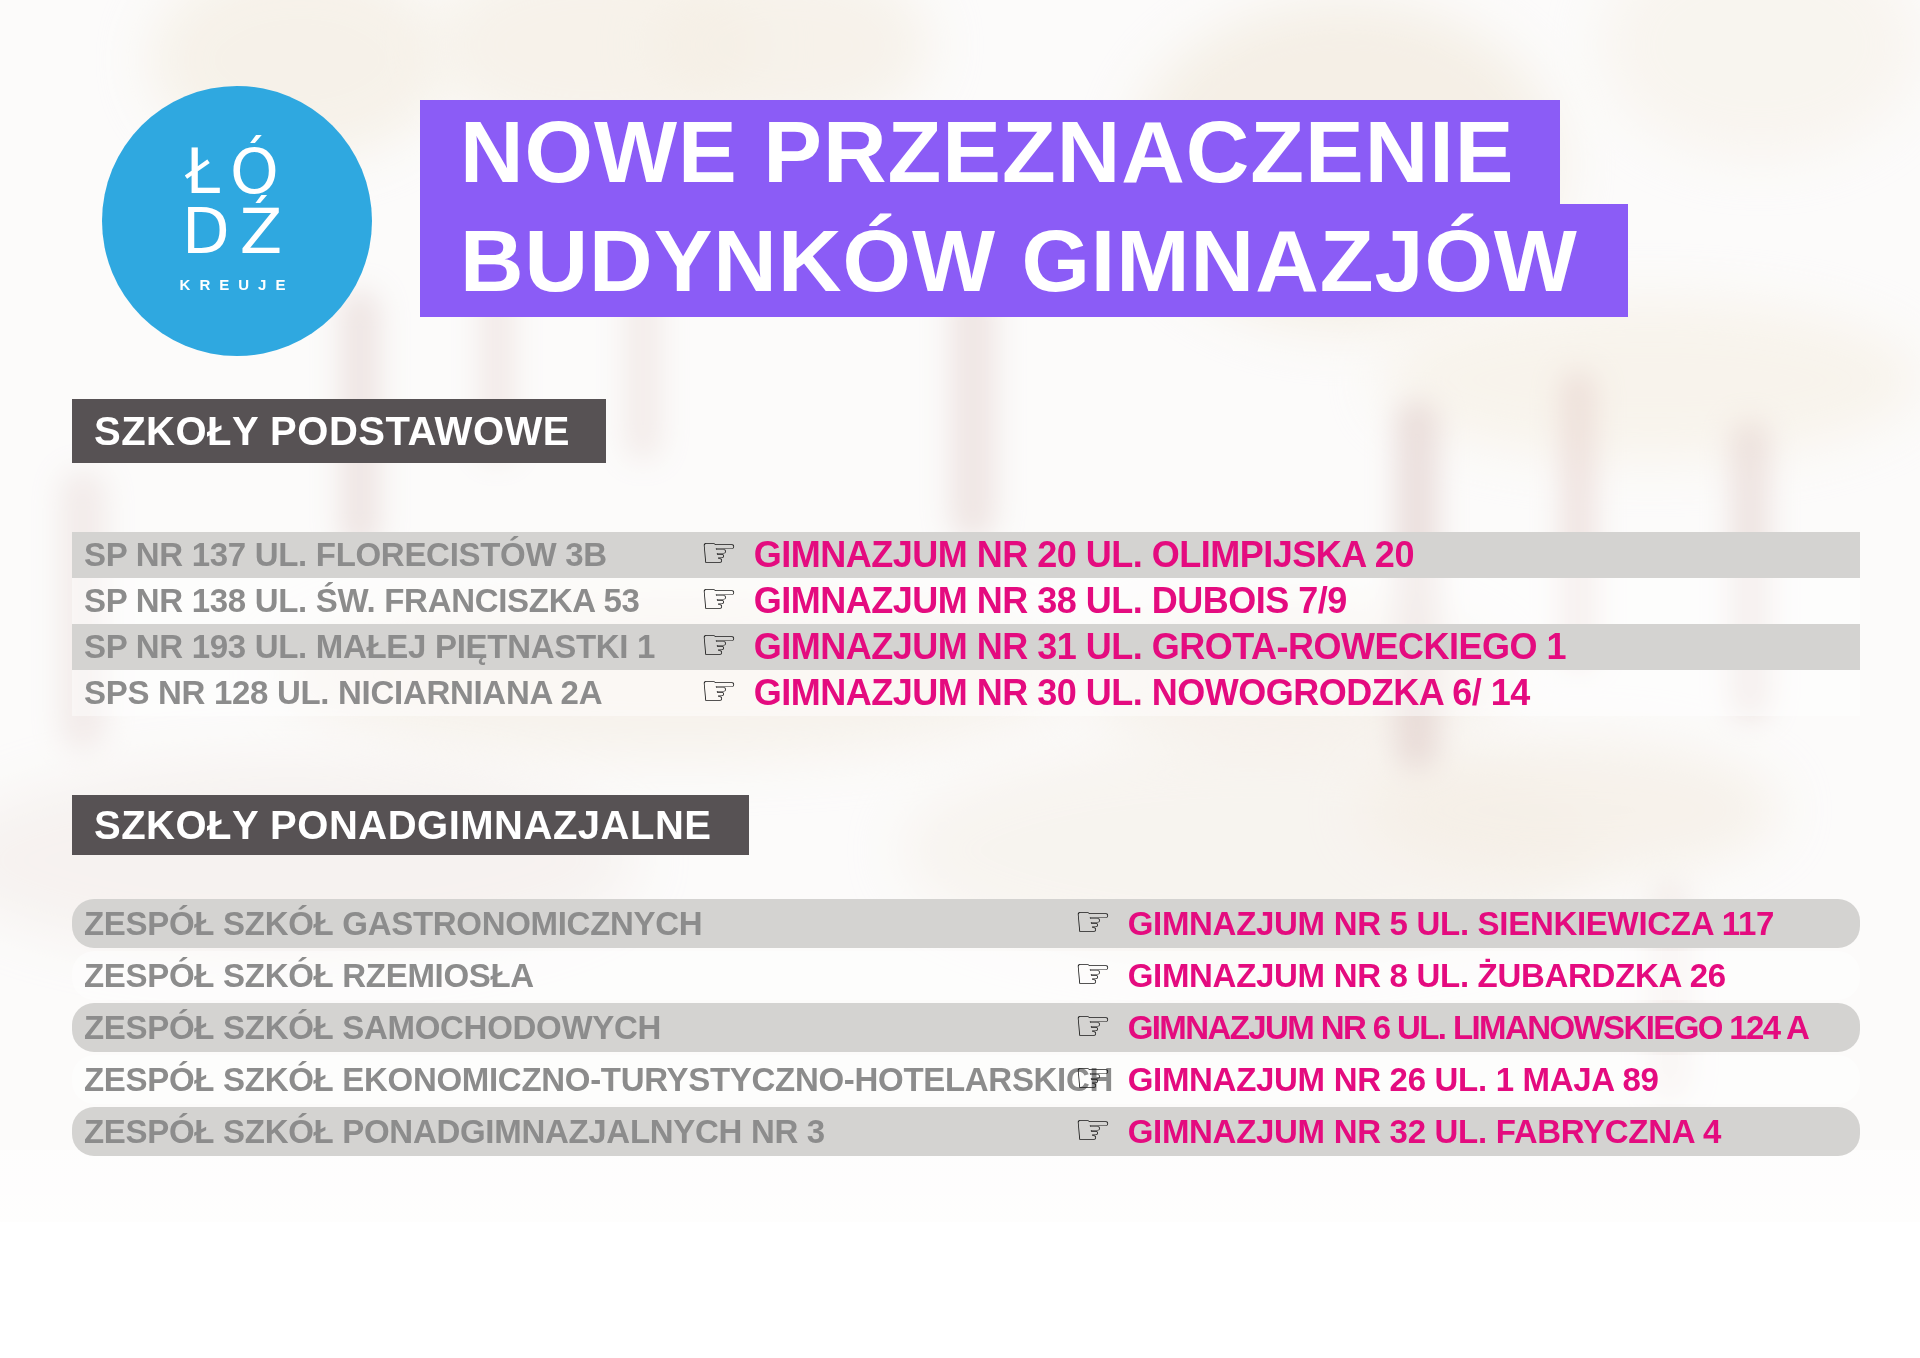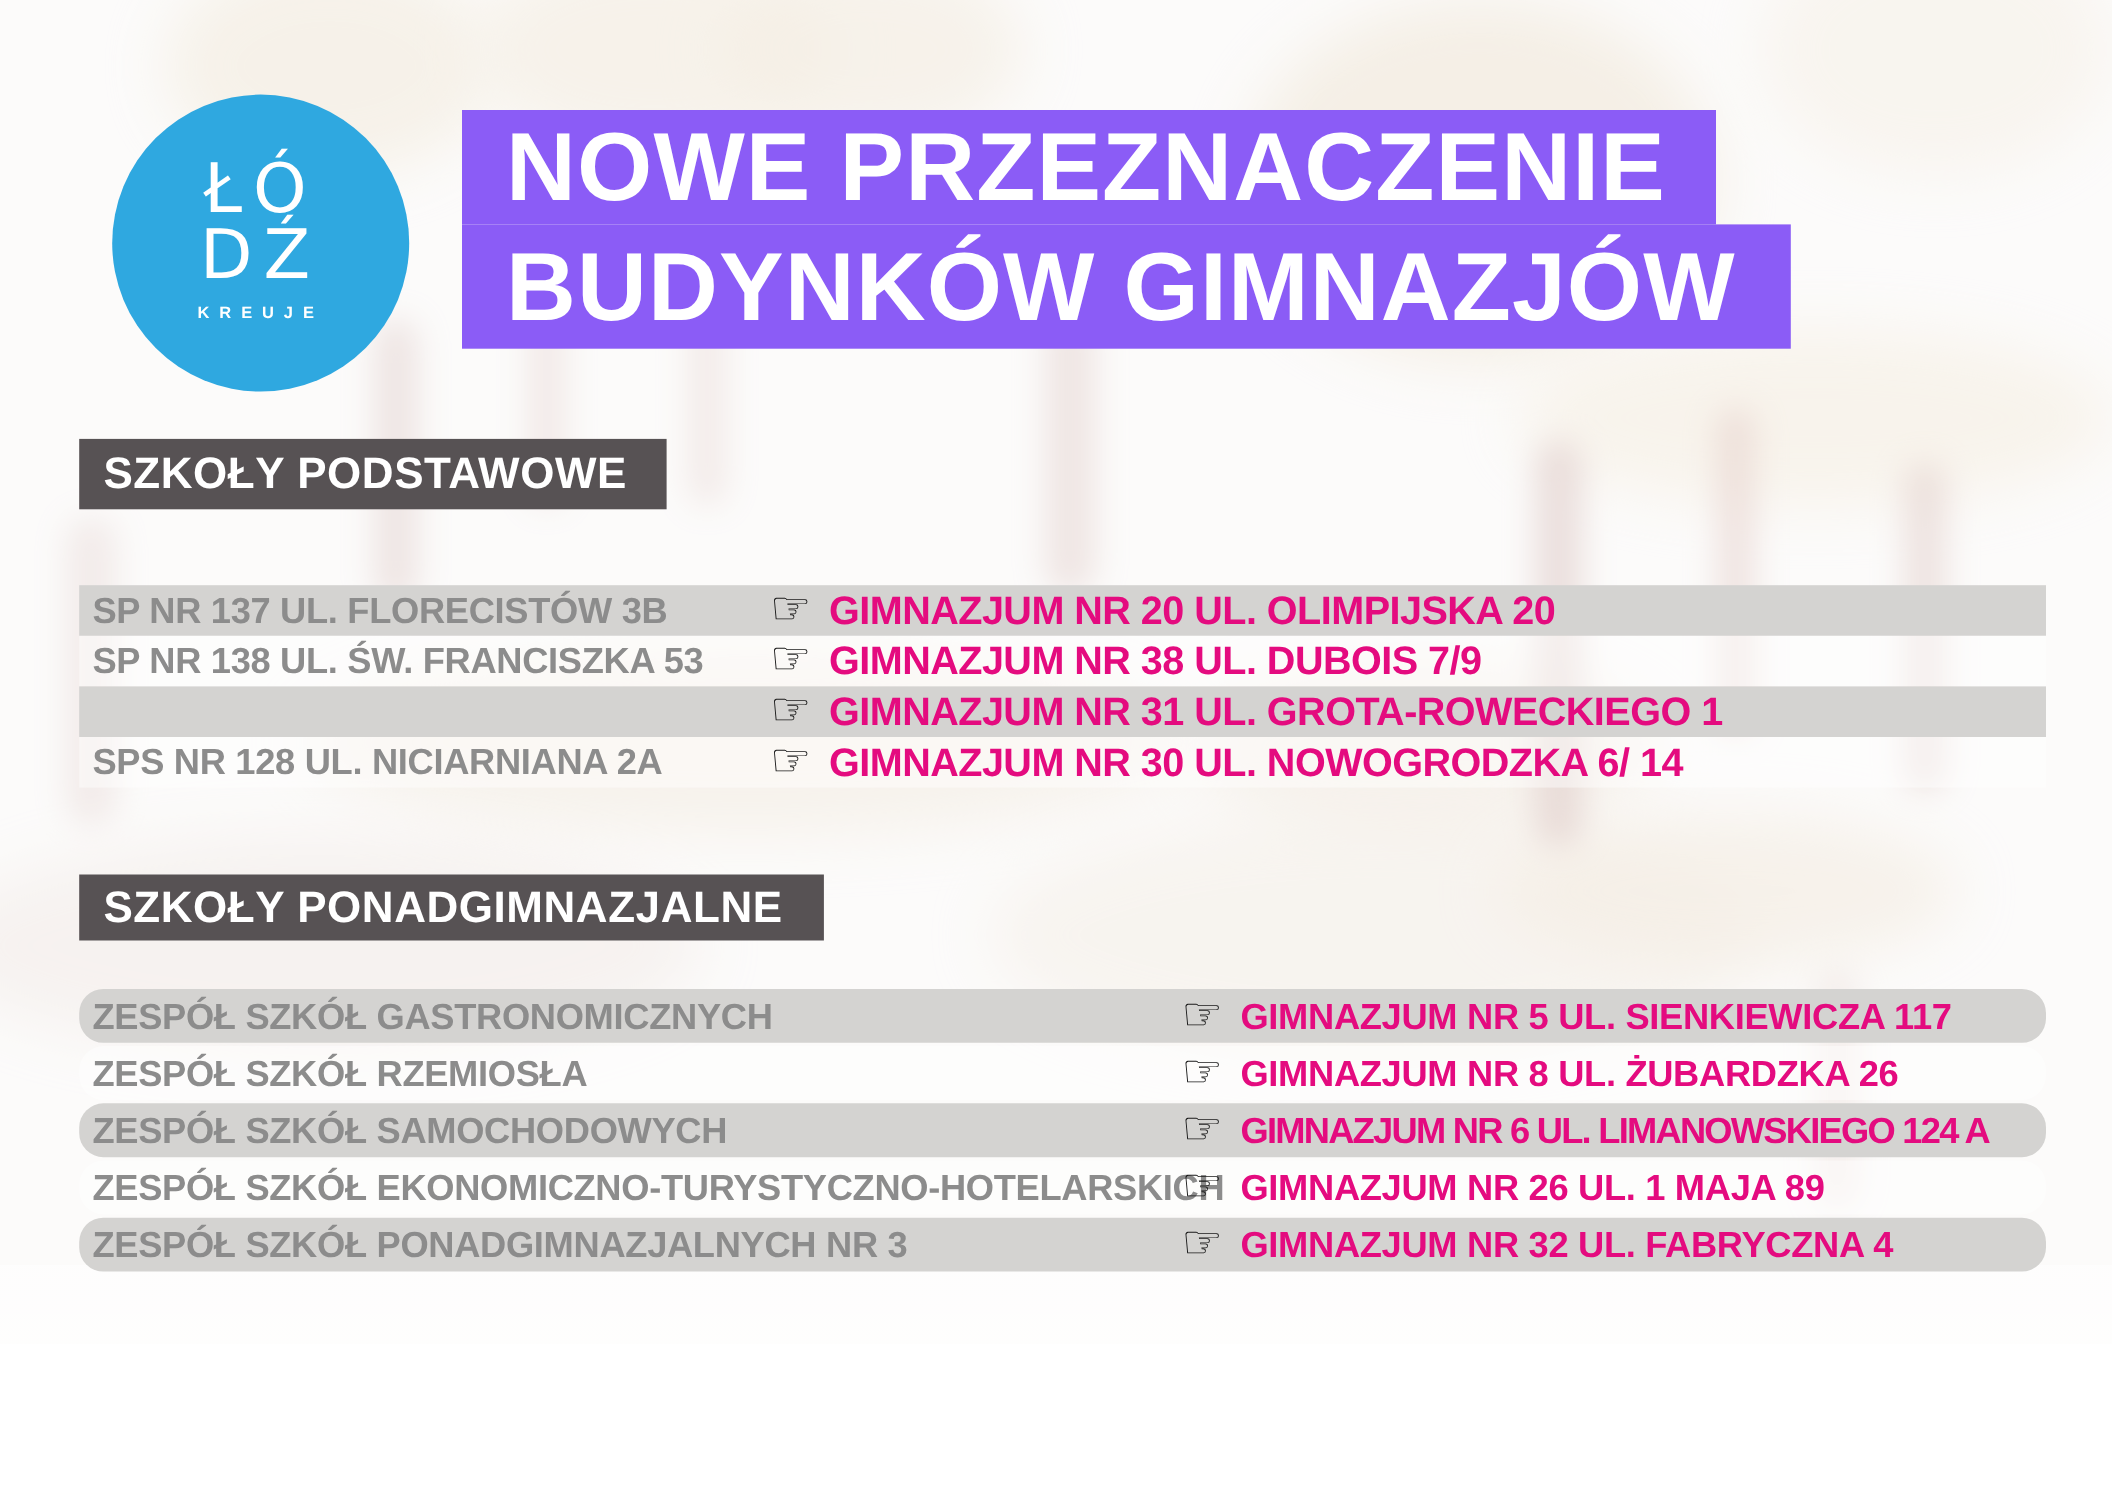--- a/index.html
+++ b/index.html
@@ -136,20 +136,21 @@
 
     <div class="row light">
       <span class="school">SP NR 138 UL. ŚW. FRANCISZKA 53</span>
       <span class="pair">
         <span class="hand">☞</span>
         <span class="target">GIMNAZJUM NR 38 UL. DUBOIS 7/9</span>
       </span>
     </div>
 
     <div class="row gray">
+      <span class="school">SP NR 193 UL. MAŁEJ PIĘTNASTKI 1</span>
       <span class="pair">
         <span class="hand">☞</span>
         <span class="target">GIMNAZJUM NR 31 UL. GROTA-ROWECKIEGO 1</span>
       </span>
     </div>
 
     <div class="row light">
       <span class="school">SPS NR 128 UL. NICIARNIANA 2A</span>
       <span class="pair">
         <span class="hand">☞</span>

